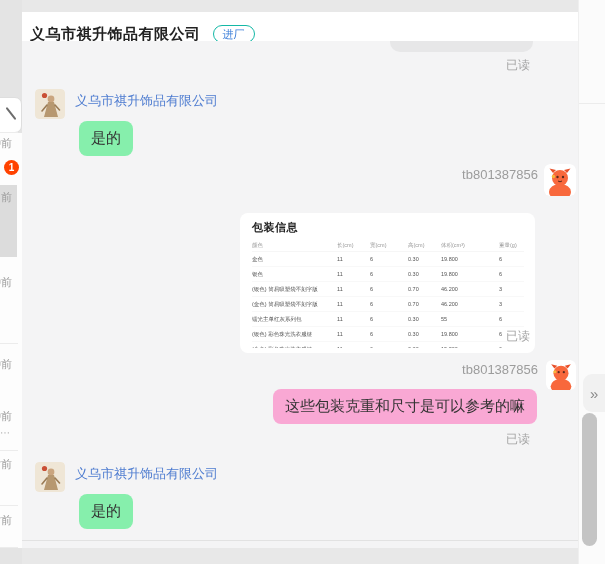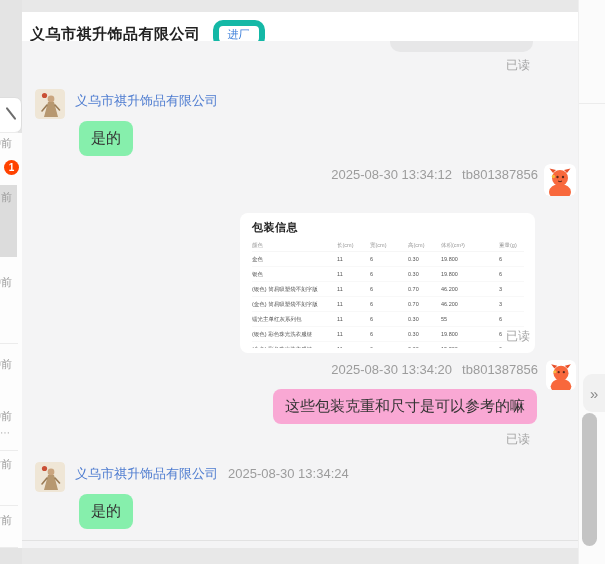--- a/index.html
+++ b/index.html
@@ -15,21 +15,21 @@
   .tfrag{position:absolute;left:-28px;width:40px;text-align:right;font-size:11px;color:#9a9a9a;line-height:13px;}
   .sel-block{position:absolute;left:0;top:185px;width:17px;height:72px;background:#dcdcdc;}
   .unread{position:absolute;left:4px;top:160px;width:15px;height:15px;border-radius:50%;
           background:#ff4200;color:#fff;font-size:10px;line-height:15px;text-align:center;font-weight:bold;}
   .ellips{position:absolute;left:0;top:427px;font-size:10px;color:#b0b0b0;}
   .sdiv{position:absolute;left:0;width:18px;height:1px;background:#ececec;}
   
   .header{position:absolute;left:22px;top:12px;width:583px;height:45px;background:#fff;
           border-bottom:1px solid #e6e6e6;display:flex;align-items:center;padding-left:8px;box-sizing:border-box;}
   .title{font-size:15px;font-weight:bold;color:#222;letter-spacing:.5px;}
-  .badge{margin-left:12px;font-size:11px;color:#3d7fd9;border:6px solid #14b8a6;border-radius:10px;
+  .badge{margin-left:12px;font-size:11px;color:#3d7fd9;border:1px solid #14b8a6;border-radius:10px;
          padding:2px 9px;line-height:12px;background:#fff;}
   
   .chat{position:absolute;left:22px;top:41px;width:556px;height:507px;background:#f4f4f5;overflow:hidden;}
   .partial-bubble{position:absolute;left:368px;top:0;width:143px;height:11px;background:#e7e7e8;
                   border-radius:0 0 10px 10px;}
   .read{position:absolute;font-size:12px;color:#a3a3a3;}
   .avatar{position:absolute;overflow:hidden;}
   .avatar svg{display:block;}
   .meta-in{position:absolute;left:53px;display:flex;gap:10px;align-items:baseline;white-space:nowrap;}
   .meta-out{position:absolute;display:flex;gap:10px;align-items:baseline;white-space:nowrap;
@@ -102,21 +102,20 @@
         <path d="M12 16 L7 22" stroke="#9a7b55" stroke-width="1.6" stroke-linecap="round"></path>
         <path d="M20 16 L24.5 21" stroke="#9a7b55" stroke-width="1.6" stroke-linecap="round"></path>
       </svg>
     </div>
     <div class="meta-in" style="top:51px">
       <span class="name">义乌市祺升饰品有限公司</span>
     </div>
     <div class="bubble-in" style="left:57px;top:80px">是的</div>
 
     <div class="meta-out" style="right:40px;top:126px">
-      <span class="time">2025-08-30 13:34:12</span>
       <span class="time">tb801387856</span>
     </div>
     <div class="avatar" style="right:2px;top:123px;width:32px;height:32px;border-radius:6px">
       <svg width="32" height="32" viewBox="0 0 32 32">
         <rect width="32" height="32" rx="6" fill="#ffffff"></rect>
         <ellipse cx="16" cy="28" rx="11" ry="8" fill="#f8683c"></ellipse>
         <circle cx="16" cy="14" r="8" fill="#f8683c"></circle>
         <path d="M9 9 L5.5 4.5 L12 6 Z" fill="#e8502a"></path>
         <path d="M23 9 L26.5 4.5 L20 6 Z" fill="#e8502a"></path>
         <circle cx="9.5" cy="12.5" r="1.7" fill="#f6b73c"></circle>
@@ -206,21 +205,20 @@
                   <td>6</td>
                 </tr>
               </tbody>
           </table>
         </div>
       </div>
     </div>
     <div class="read" style="right:48px;top:287px">已读</div>
 
     <div class="meta-out" style="right:40px;top:321px">
-      <span class="time">2025-08-30 13:34:20</span>
       <span class="time">tb801387856</span>
     </div>
     <div class="avatar" style="right:2px;top:319px;width:30px;height:30px;border-radius:6px">
       <svg width="30" height="30" viewBox="0 0 32 32">
         <rect width="32" height="32" rx="6" fill="#ffffff"></rect>
         <ellipse cx="16" cy="28" rx="11" ry="8" fill="#f8683c"></ellipse>
         <circle cx="16" cy="14" r="8" fill="#f8683c"></circle>
         <path d="M9 9 L5.5 4.5 L12 6 Z" fill="#e8502a"></path>
         <path d="M23 9 L26.5 4.5 L20 6 Z" fill="#e8502a"></path>
         <circle cx="9.5" cy="12.5" r="1.7" fill="#f6b73c"></circle>
@@ -236,21 +234,20 @@
         <rect width="30" height="30" rx="4" fill="#efe6d6"></rect>
         <circle cx="9.5" cy="6.5" r="2.6" fill="#c94f35"></circle>
         <circle cx="16" cy="10" r="3.4" fill="#caa57f"></circle>
         <path d="M9 28 L13 13 L19 13 L23 28 Z" fill="#b79870"></path>
         <path d="M12 16 L7 22" stroke="#9a7b55" stroke-width="1.6" stroke-linecap="round"></path>
         <path d="M20 16 L24.5 21" stroke="#9a7b55" stroke-width="1.6" stroke-linecap="round"></path>
       </svg>
     </div>
     <div class="meta-in" style="top:424px">
       <span class="name">义乌市祺升饰品有限公司</span>
-      <span class="time">2025-08-30 13:34:24</span>
     </div>
     <div class="bubble-in" style="left:57px;top:453px">是的</div>
 
     <div class="chat-divider"></div>
   </div>
 
   <div class="rstrip">
     <div class="rdiv"></div>
     <div class="collapse-btn">
       <span>»</span>

